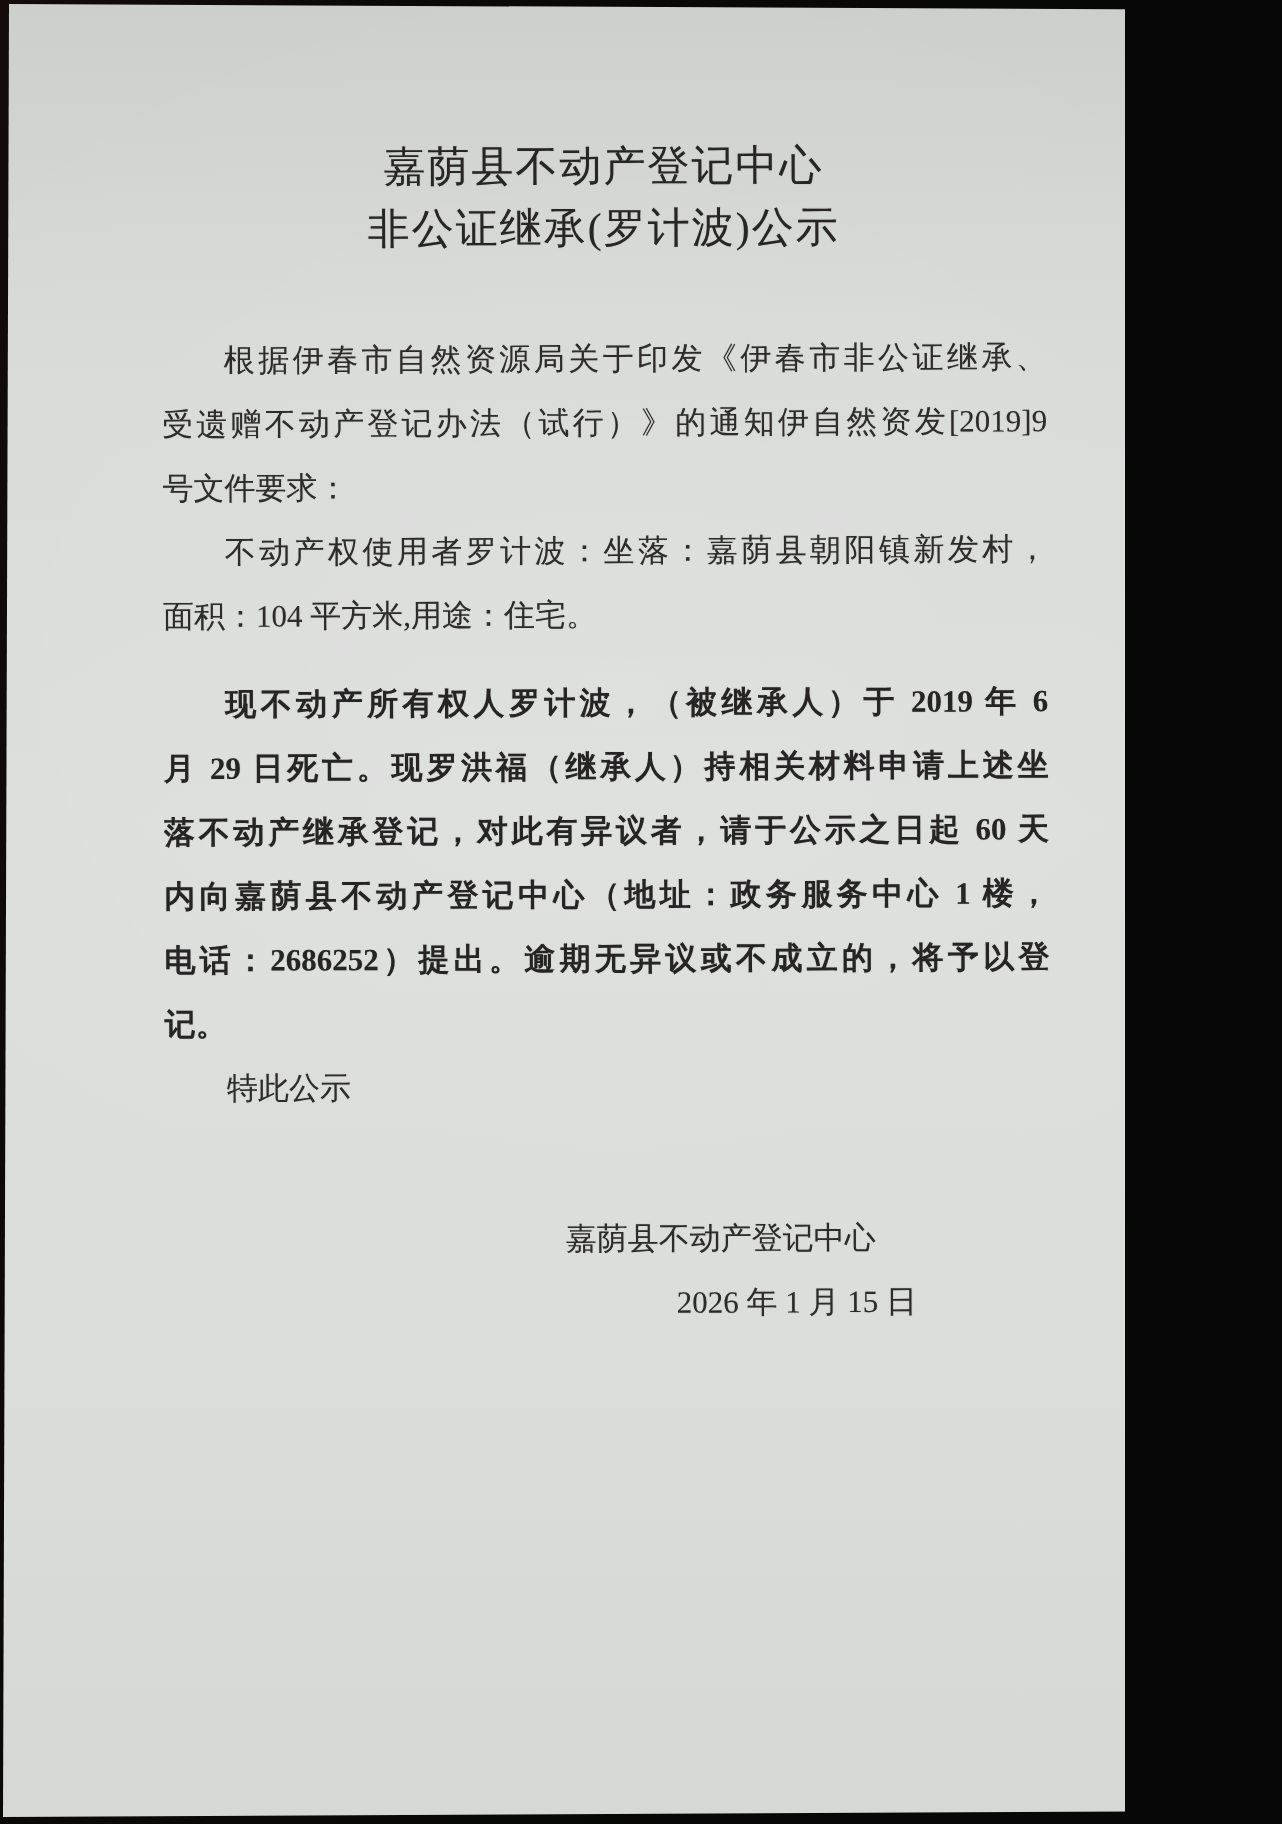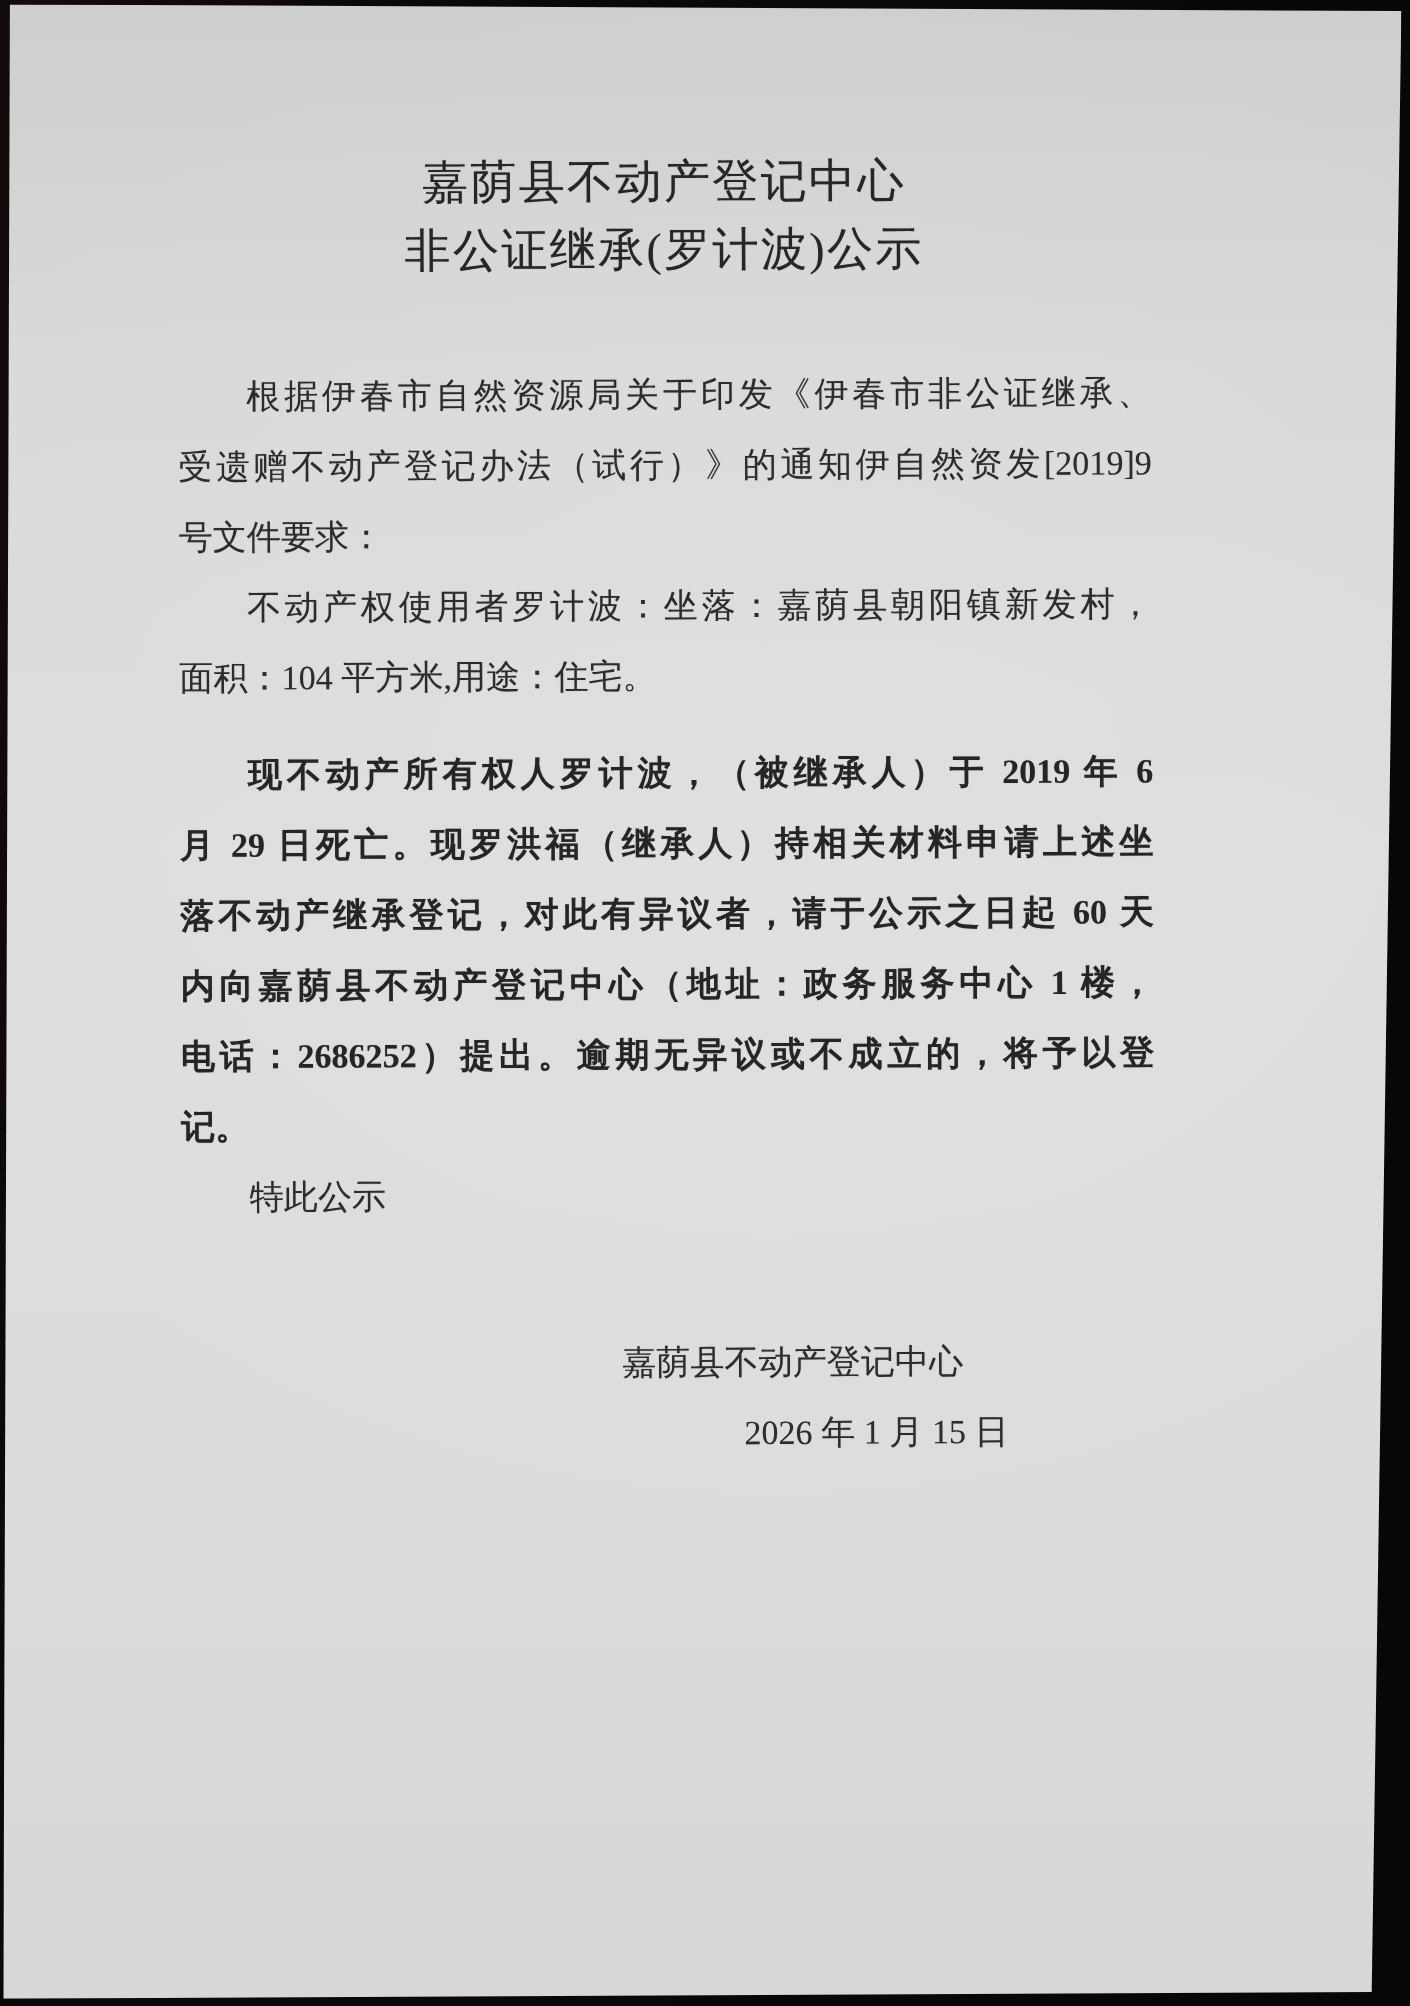--- a/index.html
+++ b/index.html
@@ -13,21 +13,21 @@
   }
   .photo-frame {
     position: relative;
     width: 1282px;
     height: 1824px;
     background: linear-gradient(105deg, #140b0b 0%, #0a0808 30%, #070707 100%);
   }
   .paper {
     position: absolute;
     left: 0; top: 0;
-    width: 1282px;
+    width: 1125px;
     height: 1824px;
     clip-path: polygon(9px 4px, 1274px 10px, 1247px 1811px, 3px 1817px);
     background:
       radial-gradient(ellipse 1400px 1100px at 55% 38%, rgba(255,255,255,0.10), rgba(255,255,255,0) 70%),
       linear-gradient(180deg, #cdcfcd 0%, #d8dad8 18%, #dcdedc 45%, #dbdddb 75%, #d6d8d6 100%);
   }
   .content {
     position: absolute;
     left: 0; top: 0;
     width: 1282px;

